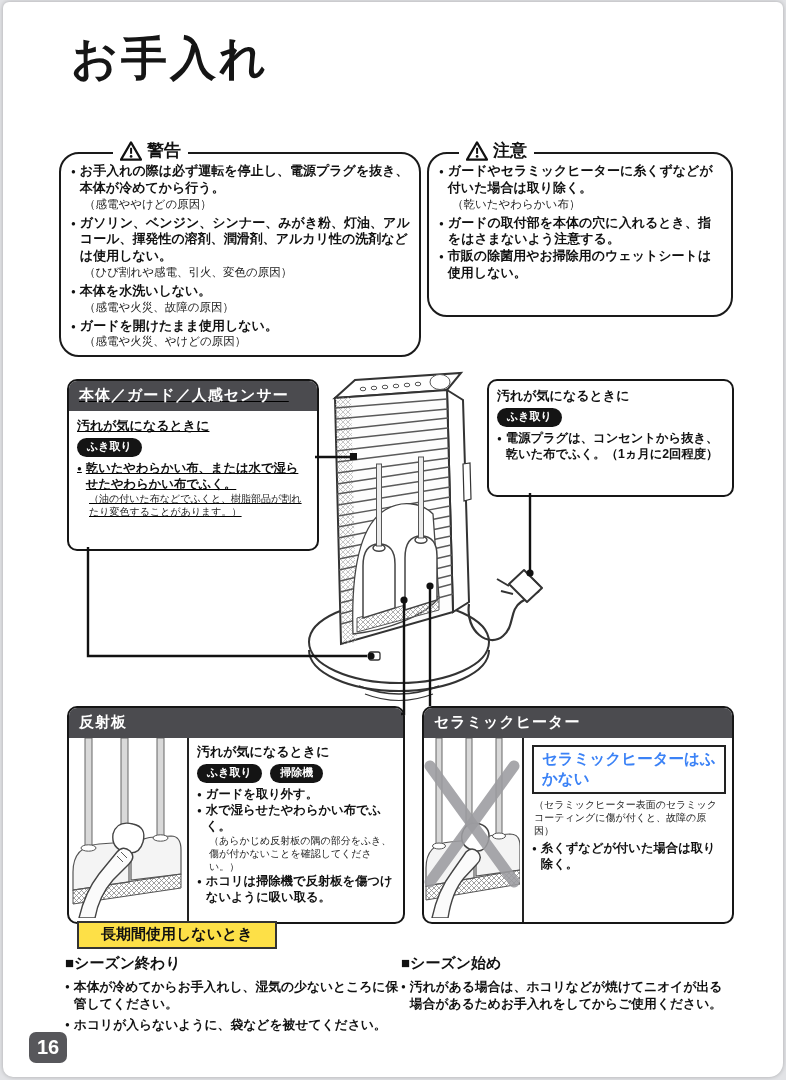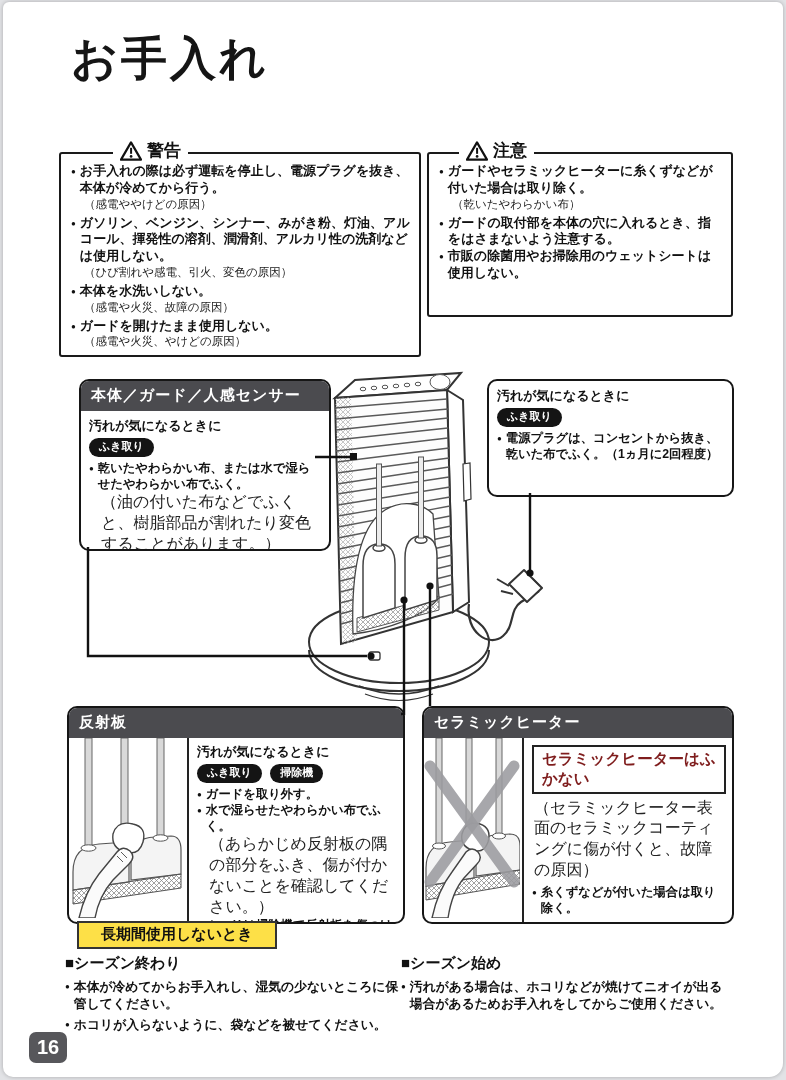--- a/index.html
+++ b/index.html
@@ -3,45 +3,45 @@
 <meta charset="utf-8">
 <style>
   html,body{margin:0;padding:0;}
   body{font-family:"Liberation Sans","DejaVu Sans",sans-serif;background:#d9dadd;}
   .page{position:relative;width:786px;height:1080px;background:#e2e3e6;overflow:hidden;}
   .sheet{position:absolute;left:3px;top:2px;width:780px;height:1075px;background:#fff;
          border-radius:6px 6px 14px 10px;box-shadow:0 0 4px rgba(0,0,0,.25);}
   .title{position:absolute;left:68px;top:26px;font-size:46px;font-weight:900;color:#151515;letter-spacing:3px;}
 
   
-  .rbox{position:absolute;border:2.5px solid #1a1a1a;border-radius:3px;background:#fff;}
+  .rbox{position:absolute;border:2.5px solid #1a1a1a;border-radius:20px;background:#fff;}
   .boxlabel{position:absolute;top:-15px;display:flex;align-items:center;gap:5px;background:#fff;
             padding:0 7px;font-size:17px;font-weight:800;color:#111;}
   .tri{width:22px;height:20px;display:block;}
   .itemlist{padding:9px 8px 4px 10px;}
   .item{display:flex;font-weight:700;font-size:13px;line-height:1.3;color:#111;}
   .blt{font-size:8px;margin:4px 4px 0 0;flex:none;}
   .note{font-weight:400;font-size:11.5px;margin:0 0 3px 13px;line-height:1.28;color:#222;}
   .note:empty{display:none;}
 
   
   .gbox{position:absolute;border:2.5px solid #161616;border-radius:10px;background:#fff;overflow:hidden;}
   .ghead{background:#4b4b4f;color:#fff;font-weight:800;font-size:15px;padding:5px 10px 6px;letter-spacing:1px;}
   .gbody{padding:6px 8px 4px;}
   .when{font-weight:700;font-size:13px;color:#111;}
   .badge{display:inline-block;background:#141414;color:#fff;font-size:11px;font-weight:700;
          padding:1px 10px 2.5px;border-radius:10px;margin:3px 4px 3px 0;}
   .sitem{display:flex;font-size:12.3px;font-weight:700;line-height:1.32;color:#111;}
-  .snote{font-size:16px;font-weight:400;margin-left:12px;line-height:1.3;color:#222;}
+  .snote{font-size:10px;font-weight:400;margin-left:12px;line-height:1.3;color:#222;}
   .snote:empty{display:none;}
   .splitbody{display:flex;align-items:stretch;height:calc(100% - 29px);}
   .illus{flex:none;border-right:2px solid #222;}
   .txtcol{flex:1;padding:5px 6px 2px 8px;}
   .cwarn{border:2.5px solid #222;padding:2px 8px 3px;font-weight:800;font-size:15.5px;line-height:1.28;
-         display:inline-block;margin:2px 0 4px;color:#7f1d1d;}
+         display:inline-block;margin:2px 0 4px;color:#3b82f6;}
 
   
   .ltitle{position:absolute;border:2px solid #333;font-weight:800;font-size:15px;padding:2px 22px 3px;color:#111;background:#fde047;}
   .season{position:absolute;width:334px;}
   .shead{font-weight:800;font-size:15px;margin-bottom:5px;color:#111;}
   .sit{display:flex;font-weight:700;font-size:12.8px;line-height:1.35;margin-bottom:3px;color:#111;}
   .pageno{position:absolute;left:26px;top:1030px;background:#57575b;color:#fff;font-weight:700;font-size:20px;
           width:38px;height:31px;display:flex;align-items:center;justify-content:center;border-radius:7px;}
   .overlay{position:absolute;left:0;top:0;pointer-events:none;}
 </style>
@@ -106,21 +106,21 @@
             <span>ガードの取付部を本体の穴に入れるとき、指をはさまないよう注意する。</span>
           </div>
 
         <div class="item">
             <span class="blt">●</span>
             <span>市販の除菌用やお掃除用のウェットシートは使用しない。</span>
           </div>
       </div>
     </div>
 
-    <div class="gbox" style="left:76px;top:377px;width:248px;height:168px;">
+    <div class="gbox" style="left:64px;top:377px;width:248px;height:168px;text-decoration:underline;">
       <div class="ghead">本体／ガード／人感センサー</div>
       <div class="gbody">
         <div class="when">汚れが気になるときに</div>
         <span class="badge">ふき取り</span>
         <div class="sitem">
             <span class="blt">●</span>
             <span>乾いたやわらかい布、または水で湿らせたやわらかい布でふく。</span>
           </div>
         <div class="snote">（油の付いた布などでふくと、樹脂部品が割れたり変色することがあります。）</div>
       </div>

